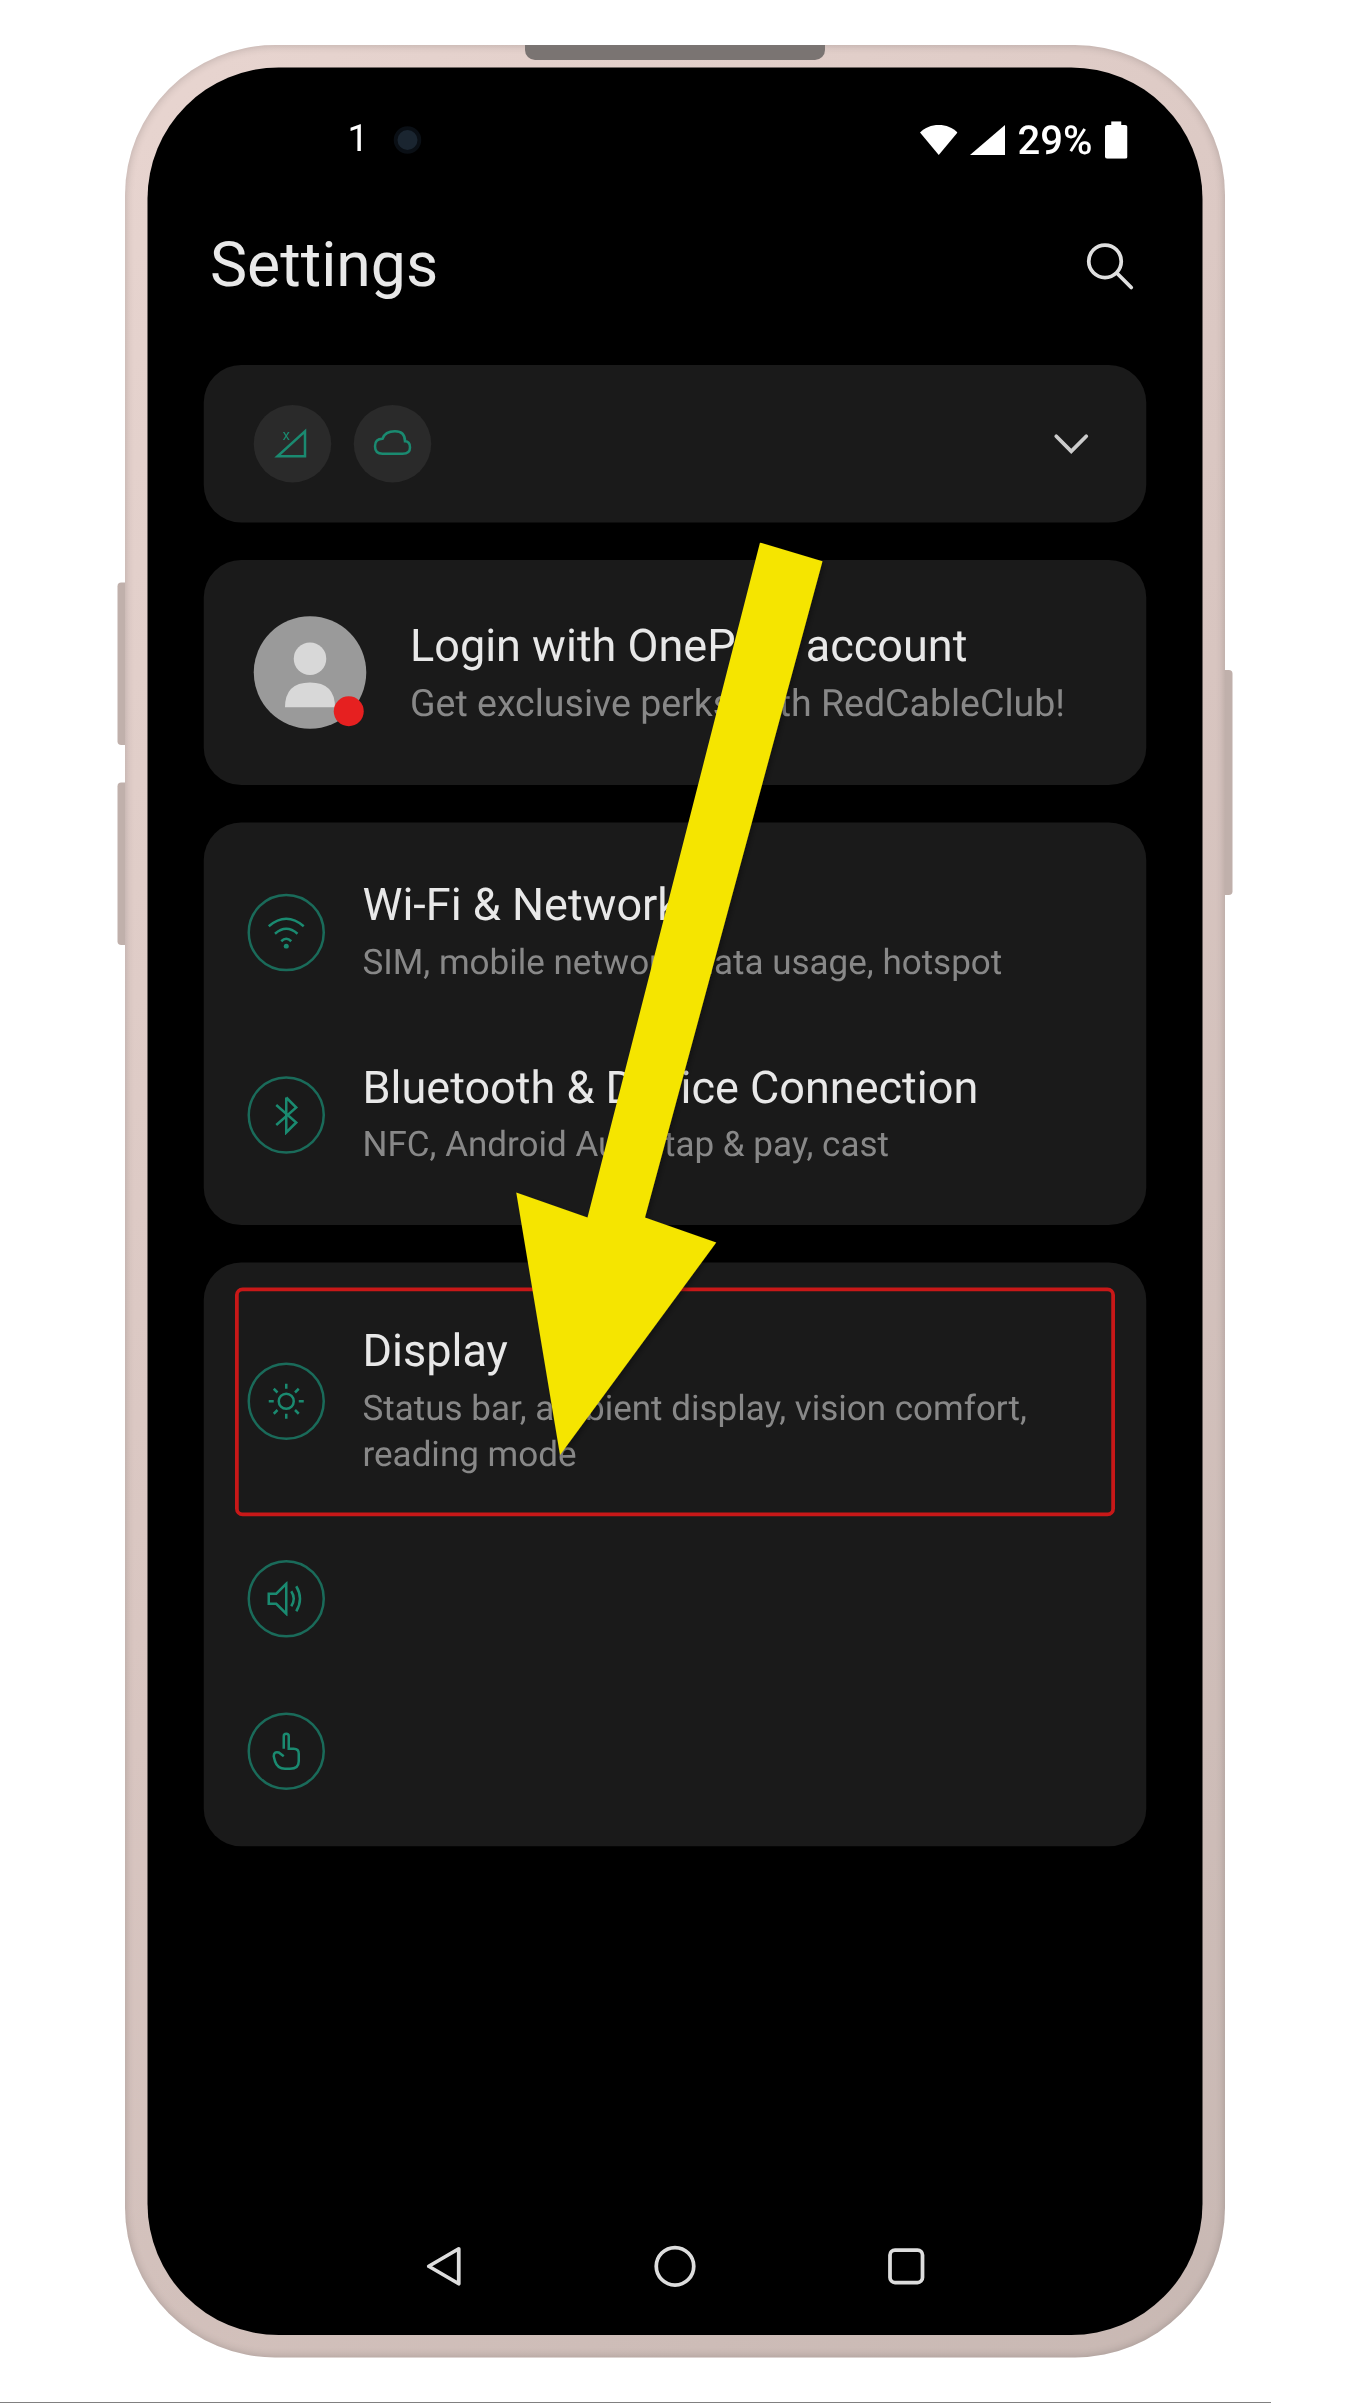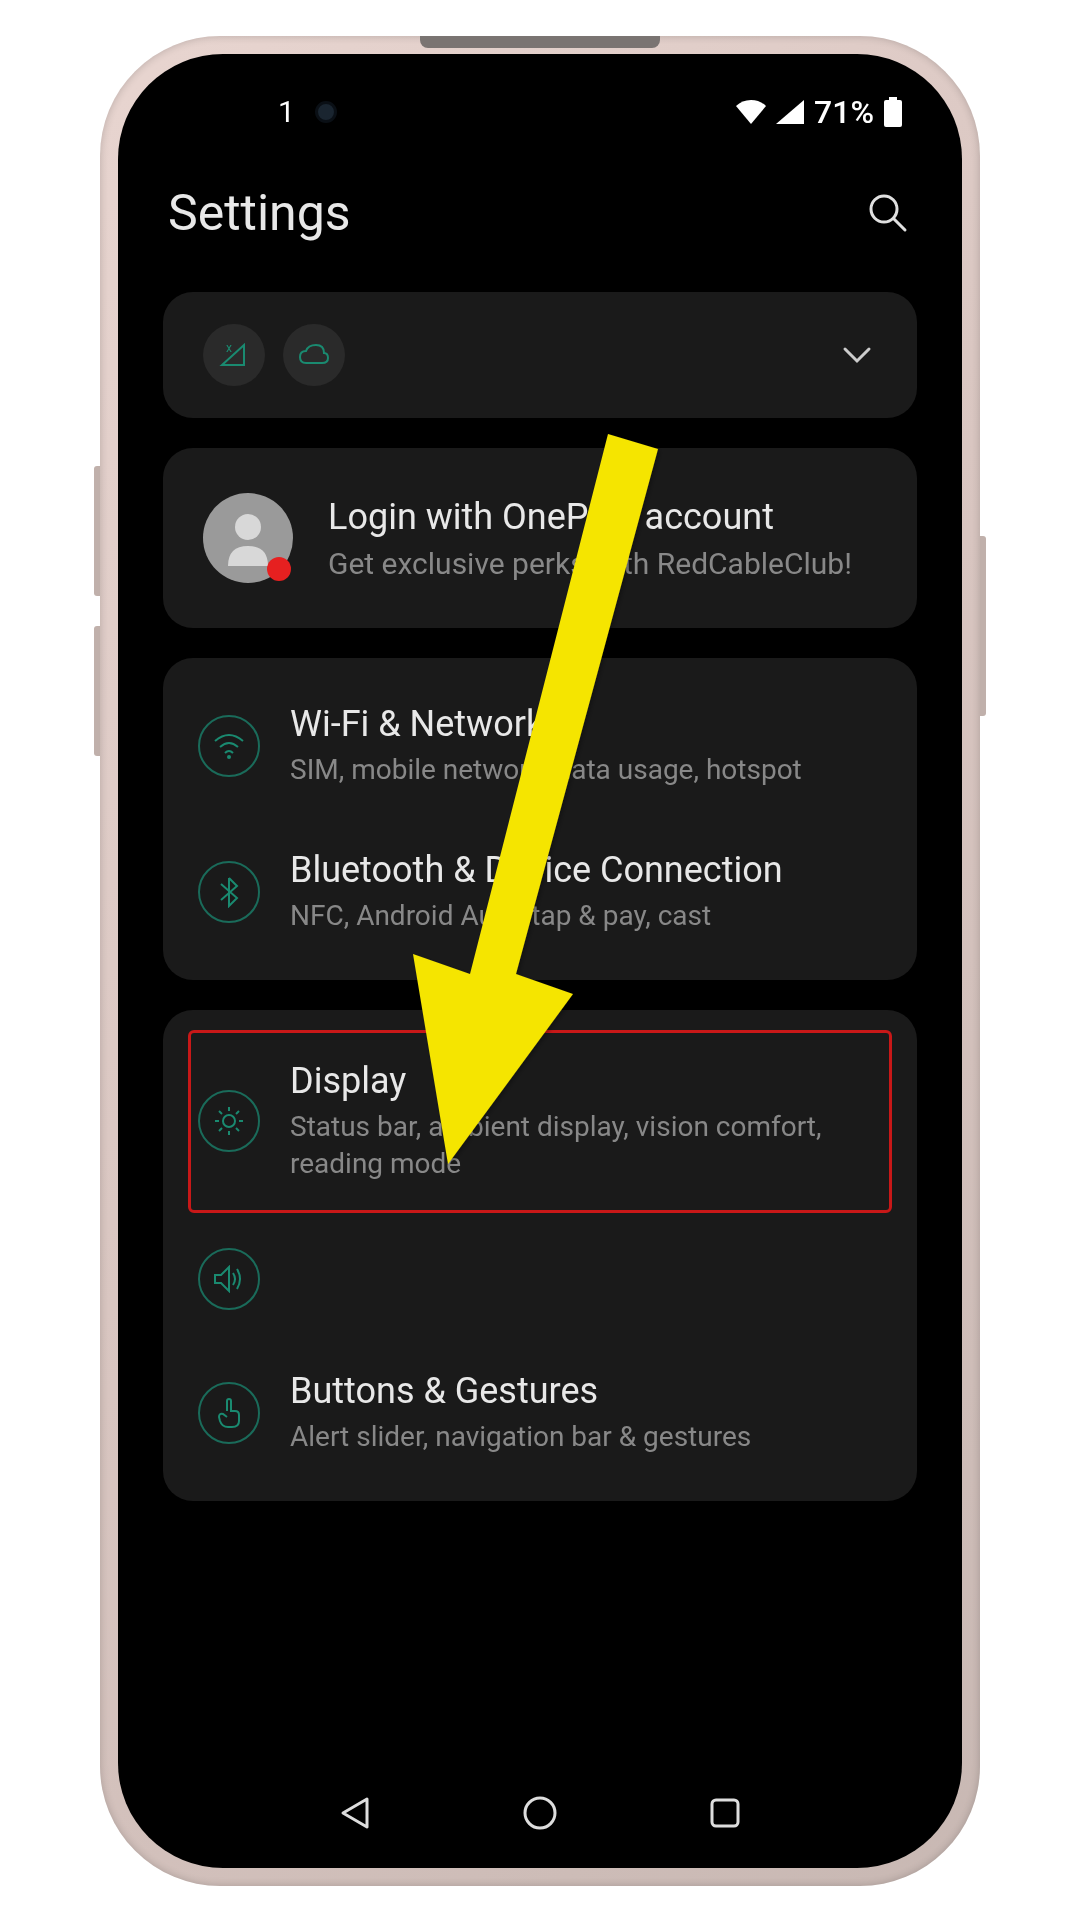--- a/index.html
+++ b/index.html
@@ -288,21 +288,21 @@
           <svg width="30" height="24" viewBox="0 0 30 24">
               <path fill="#fff" d="M15 24L0 6C4 2 9 0 15 0s11 2 15 6L15 24z"></path>
             </svg>
         </span>
         <span class="signal-icon">
           <svg width="28" height="24" viewBox="0 0 28 24">
               <path fill="#fff" d="M0 24L28 24L28 0z"></path>
               <text x="6" y="10" font-size="14" fill="#000" font-weight="bold">x</text>
             </svg>
         </span>
-        <span>71%</span>
+        <span>29%</span>
         <span class="battery-icon">
           <svg width="18" height="30" viewBox="0 0 18 30">
               <rect x="5" y="0" width="8" height="3" fill="#fff"></rect>
               <rect x="0" y="3" width="18" height="27" rx="2" fill="#fff"></rect>
             </svg>
         </span>
       </div>
     </div>
 
     <div class="header">
@@ -408,24 +408,20 @@
                 <path fill="none" stroke="#1a8a70" stroke-width="2" d="M2 10 L8 10 L16 2 L16 26 L8 18 L2 18 Z M20 8 Q24 14 20 20 M24 4 Q30 14 24 24"></path>
               </svg>
           </div>
         </div>
         <div class="settings-item">
           <div class="item-icon-circle">
             <svg width="26" height="32" viewBox="0 0 26 32">
                 <path fill="none" stroke="#1a8a70" stroke-width="2" d="M11 14 L11 4 Q11 2 13 2 Q15 2 15 4 L15 14 L19 14 Q23 14 23 18 L23 24 Q23 30 16 30 L12 30 Q6 30 4 24 L3 20 Q3 16 7 17 L11 20"></path>
               </svg>
           </div>
-          <div class="item-text">
-            <div class="item-title">Buttons &amp; Gestures</div>
-            <div class="item-subtitle">Alert slider, navigation bar &amp; gestures</div>
-          </div>
         </div>
       </div>
 
     </div>
 
     <svg class="arrow-overlay" viewBox="0 0 300 750">
       <defs>
         <filter id="sh">
             <feDropShadow dx="2" dy="2" stdDeviation="2" flood-opacity="0.3"></feDropShadow>
           </filter>

